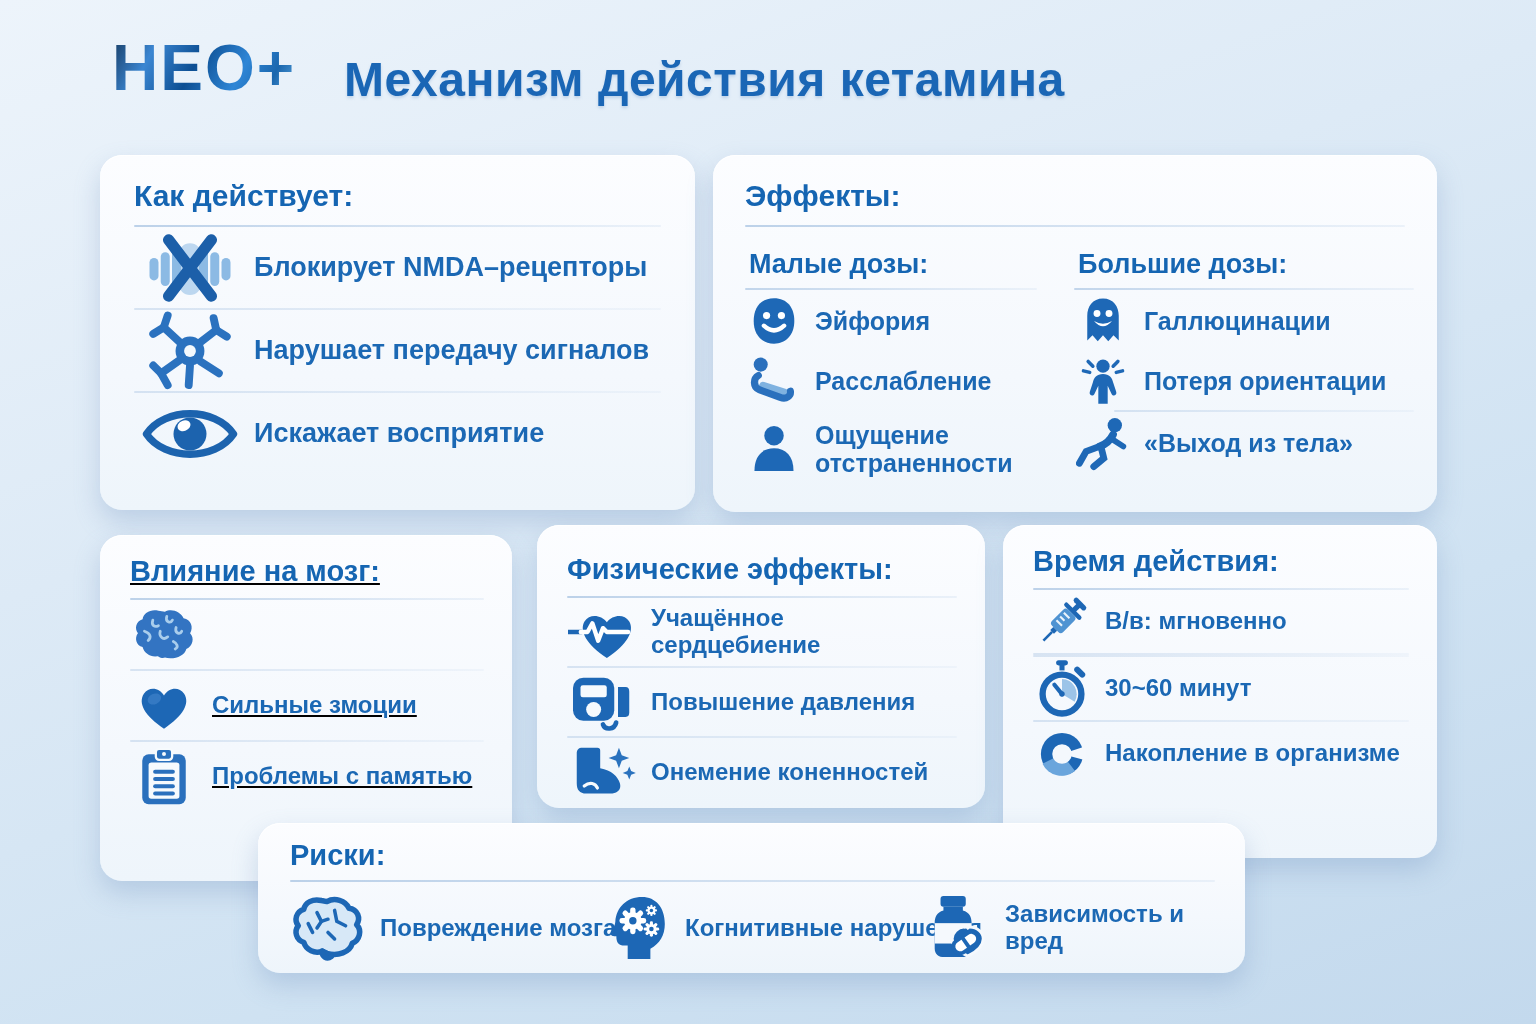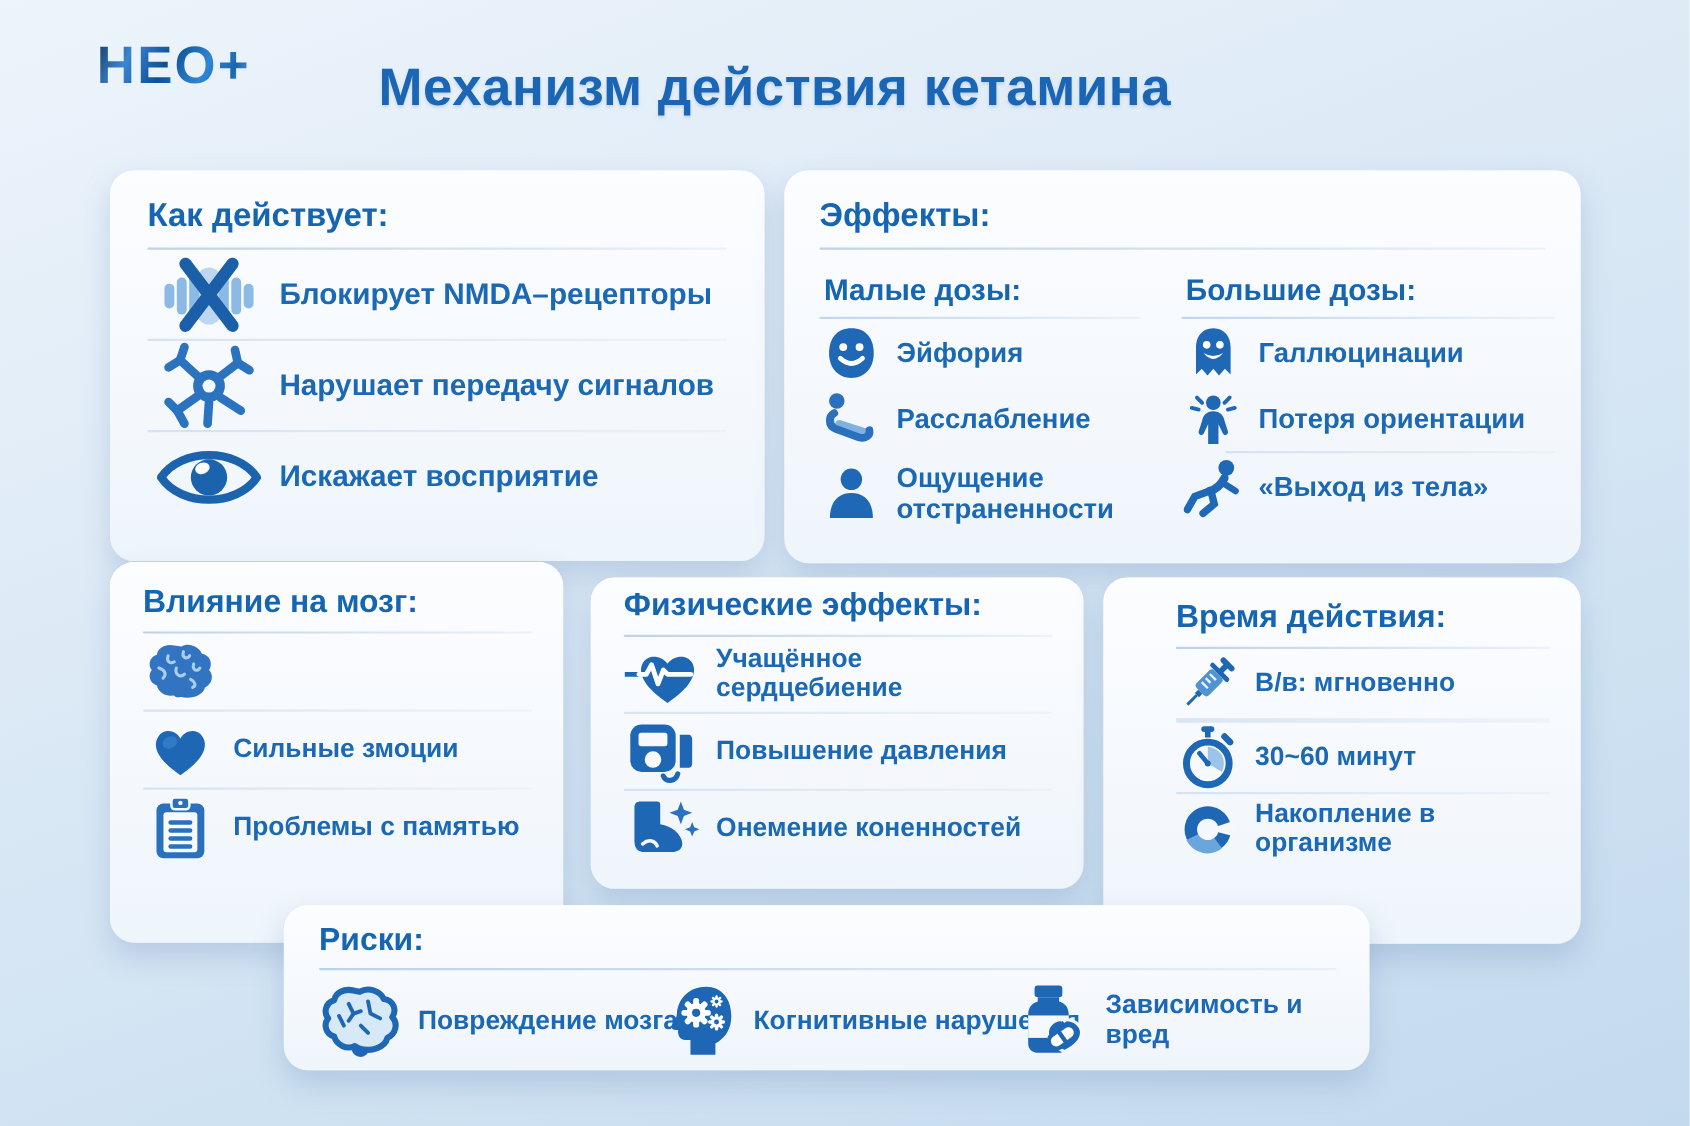--- a/index.html
+++ b/index.html
@@ -3,22 +3,22 @@
 <meta charset="utf-8">
 <style>
   html,body{margin:0;padding:0;}
   body{
     width:1536px;height:1024px;position:relative;overflow:hidden;
     background:linear-gradient(160deg,#edf4fb 0%,#ddeaf6 38%,#cfe2f2 70%,#c3d9ed 100%);
     font-family:"Liberation Sans","DejaVu Sans",sans-serif;
     -webkit-font-smoothing:antialiased;
   }
   .logo{
-    position:absolute;left:88px;top:36px;margin:0;
-    font-size:48px;font-weight:800;letter-spacing:2px;line-height:1;
+    position:absolute;left:112px;top:36px;margin:0;
+    font-size:64px;font-weight:800;letter-spacing:2px;line-height:1;
     background:linear-gradient(118deg,#16395f 0%,#3b86d2 22%,#0d4f93 45%,#2f86d6 68%,#1b67ae 84%,#62aee4 100%);
     -webkit-background-clip:text;background-clip:text;color:transparent;
   }
   .main-title{
     position:absolute;left:344px;top:52px;margin:0;
     font-size:48px;font-weight:bold;color:#1a66b5;letter-spacing:.5px;
     text-shadow:0 2px 3px rgba(120,160,205,.35);
   }
   .card{
     position:absolute;border-radius:22px;
@@ -51,40 +51,40 @@
   .cols{display:grid;grid-template-columns:325px 1fr;column-gap:4px;margin-top:18px;}
   .subhead{font-size:27px;font-weight:bold;color:#1565b2;margin:4px;}
   .sub-hr{height:2px;border-radius:1px;margin-top:8px;
       background:linear-gradient(90deg,rgba(128,168,212,.45),rgba(128,168,212,.10));}
   .col .row{height:58px;margin-top:2px;}
   .col .row.tall{height:74px;}
   .col .ic{width:58px;height:54px;margin-right:12px;}
   .col .lbl{font-size:25px;}
 
   
-  #card-brain{left:100px;top:511px;width:412px;height:346px;}
+  #card-brain{left:100px;top:535px;width:412px;height:346px;text-decoration:underline;}
   #card-brain .inner{padding:20px 28px 0 30px;}
   #card-brain .card-title{font-size:29px;}
   #card-brain .hr{margin-top:10px;}
   #card-brain .row{height:69px;}
   #card-brain .ic{width:68px;height:62px;margin-right:14px;}
   #card-brain .lbl{font-size:24px;}
 
   
   #card-physical{left:537px;top:525px;width:448px;height:283px;}
-  #card-physical .inner{padding:9px 28px 0 30px;}
+  #card-physical .inner{padding:28px 28px 0 30px;}
   #card-physical .card-title{font-size:29px;}
   #card-physical .hr{margin-top:10px;}
   #card-physical .row{height:68px;}
   #card-physical .ic{width:72px;height:64px;margin-right:12px;}
   #card-physical .lbl{font-size:24px;}
 
   
   #card-time{left:1003px;top:525px;width:434px;height:333px;}
-  #card-time .inner{padding:20px 28px 0 30px;margin-left:36px;}
+  #card-time .inner{padding:20px 28px 0 30px;}
   #card-time .card-title{font-size:29px;}
   #card-time .hr{margin-top:10px;}
   #card-time .row{height:63px;}
   #card-time .ic{width:58px;height:56px;margin-right:14px;}
   #card-time .lbl{font-size:24px;}
 
   
   #card-risks{left:258px;top:823px;width:987px;height:150px;}
   #card-risks .inner{padding:16px 30px 0 32px;}
   #card-risks .card-title{font-size:29px;}

